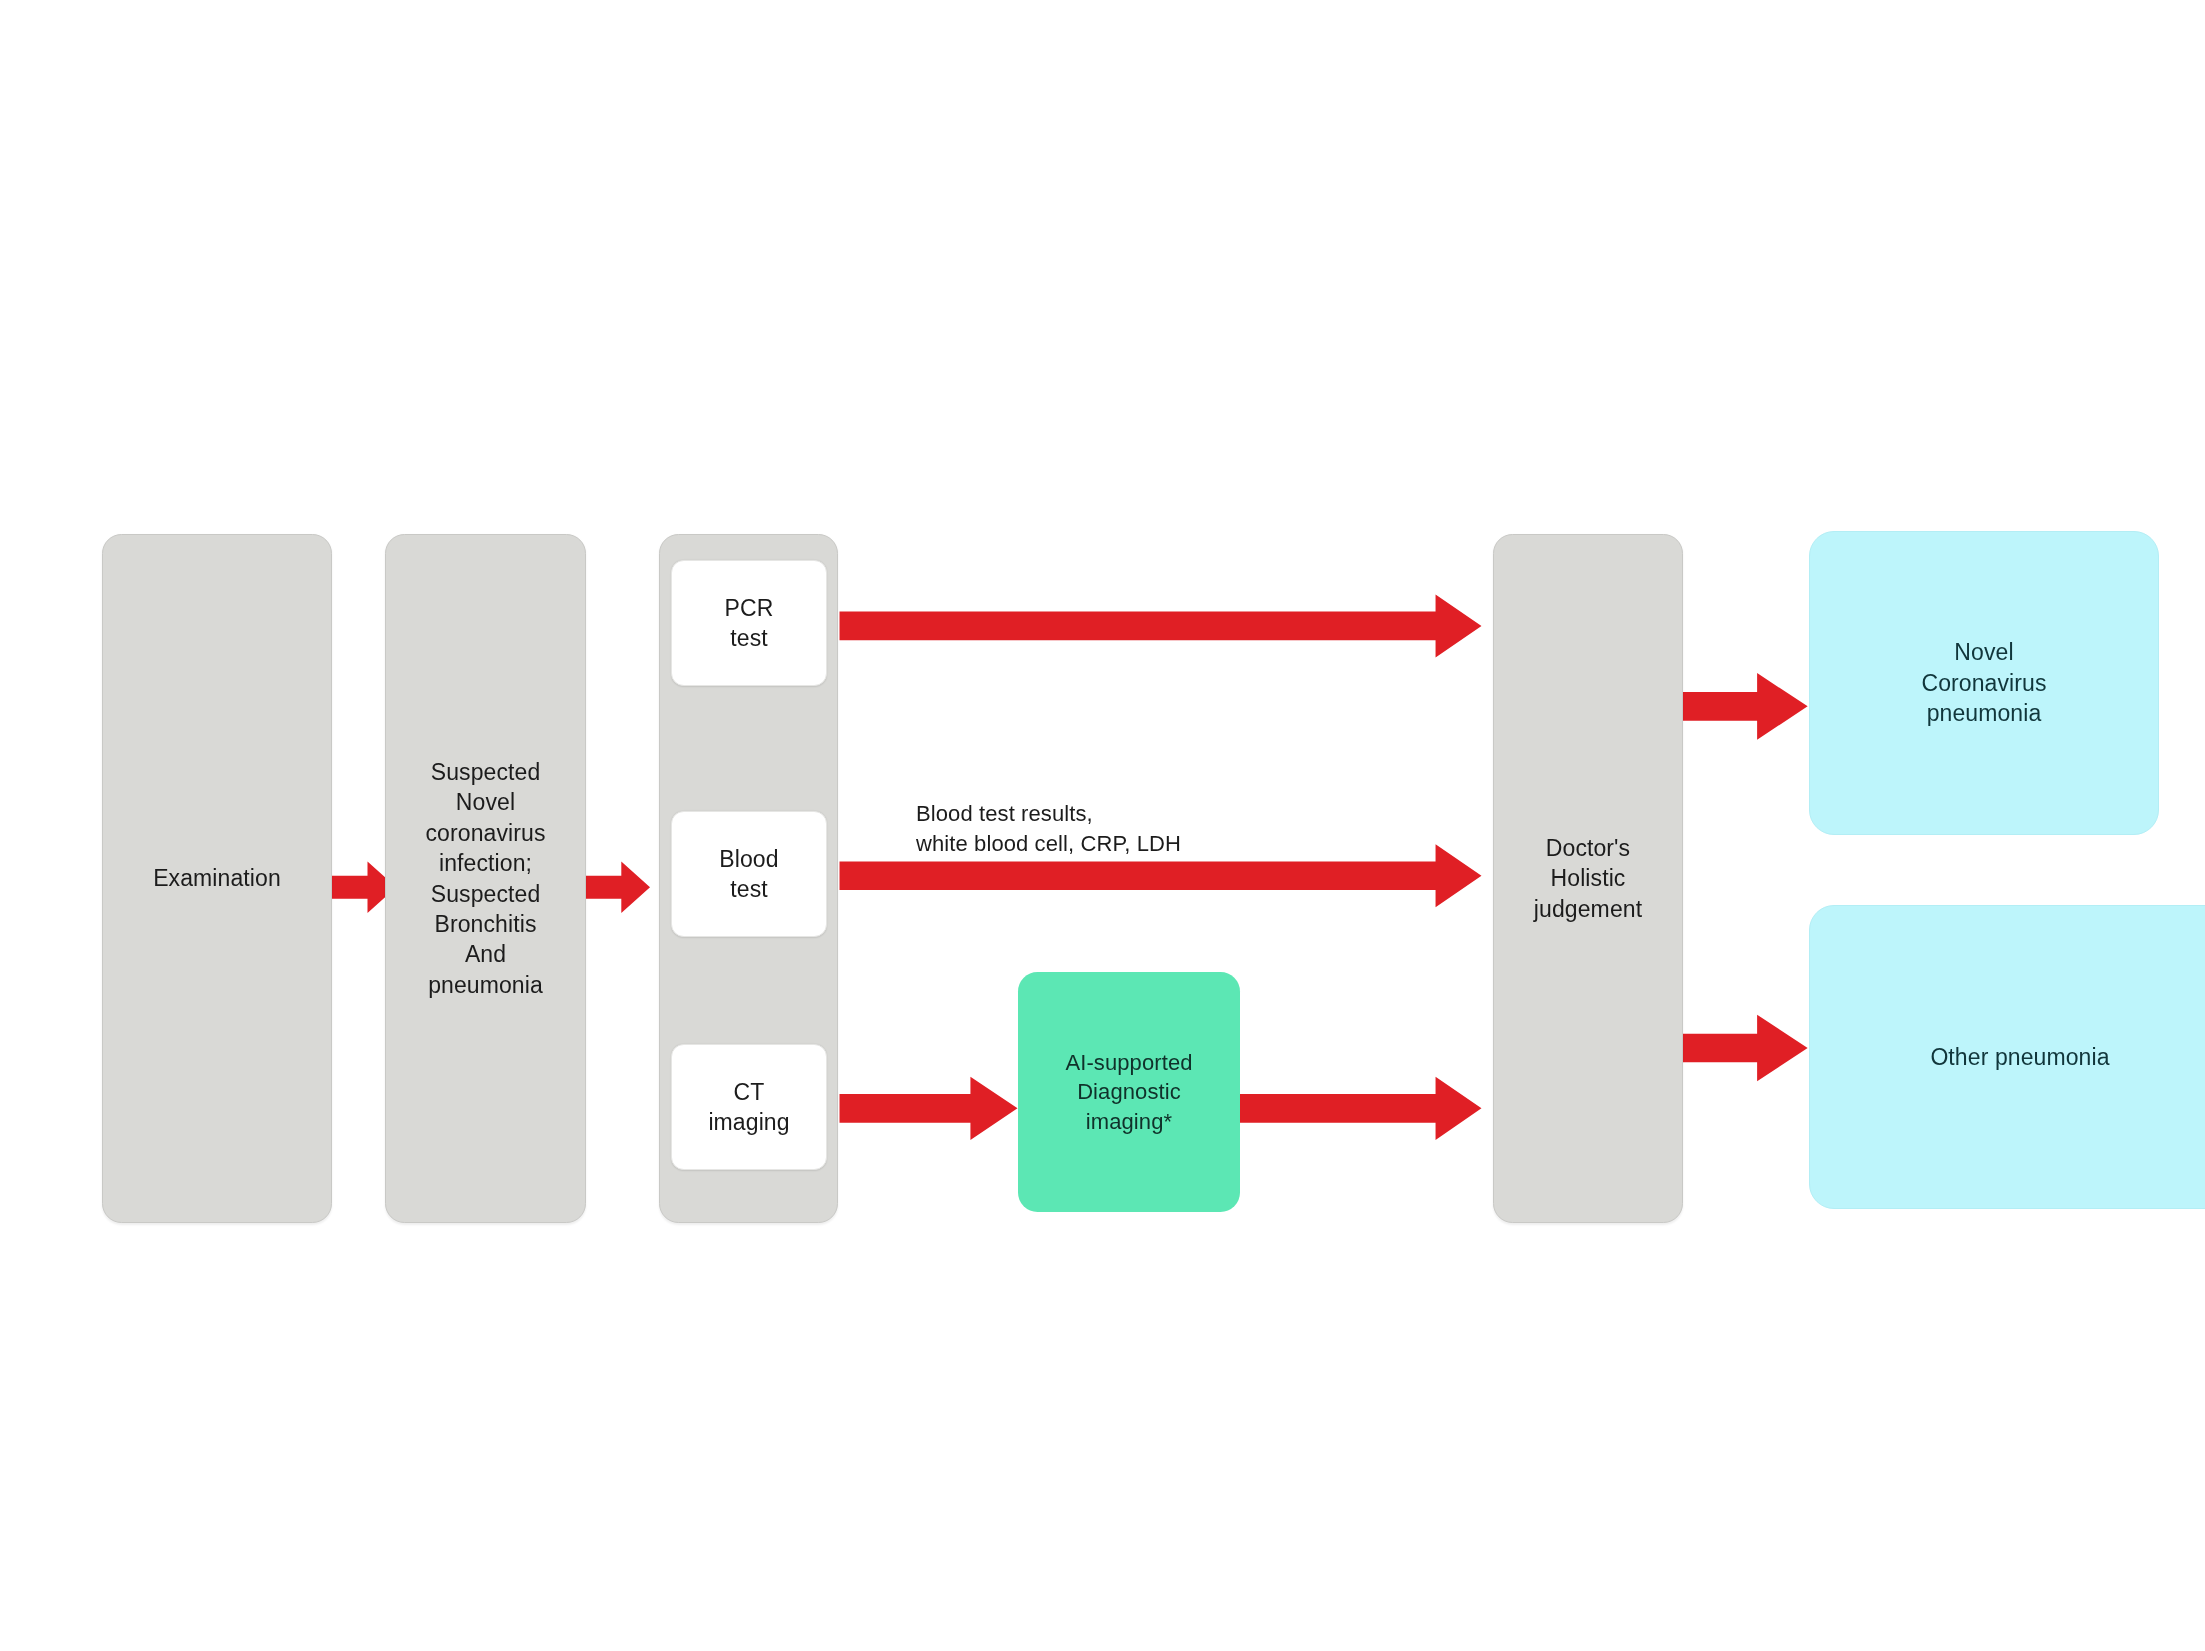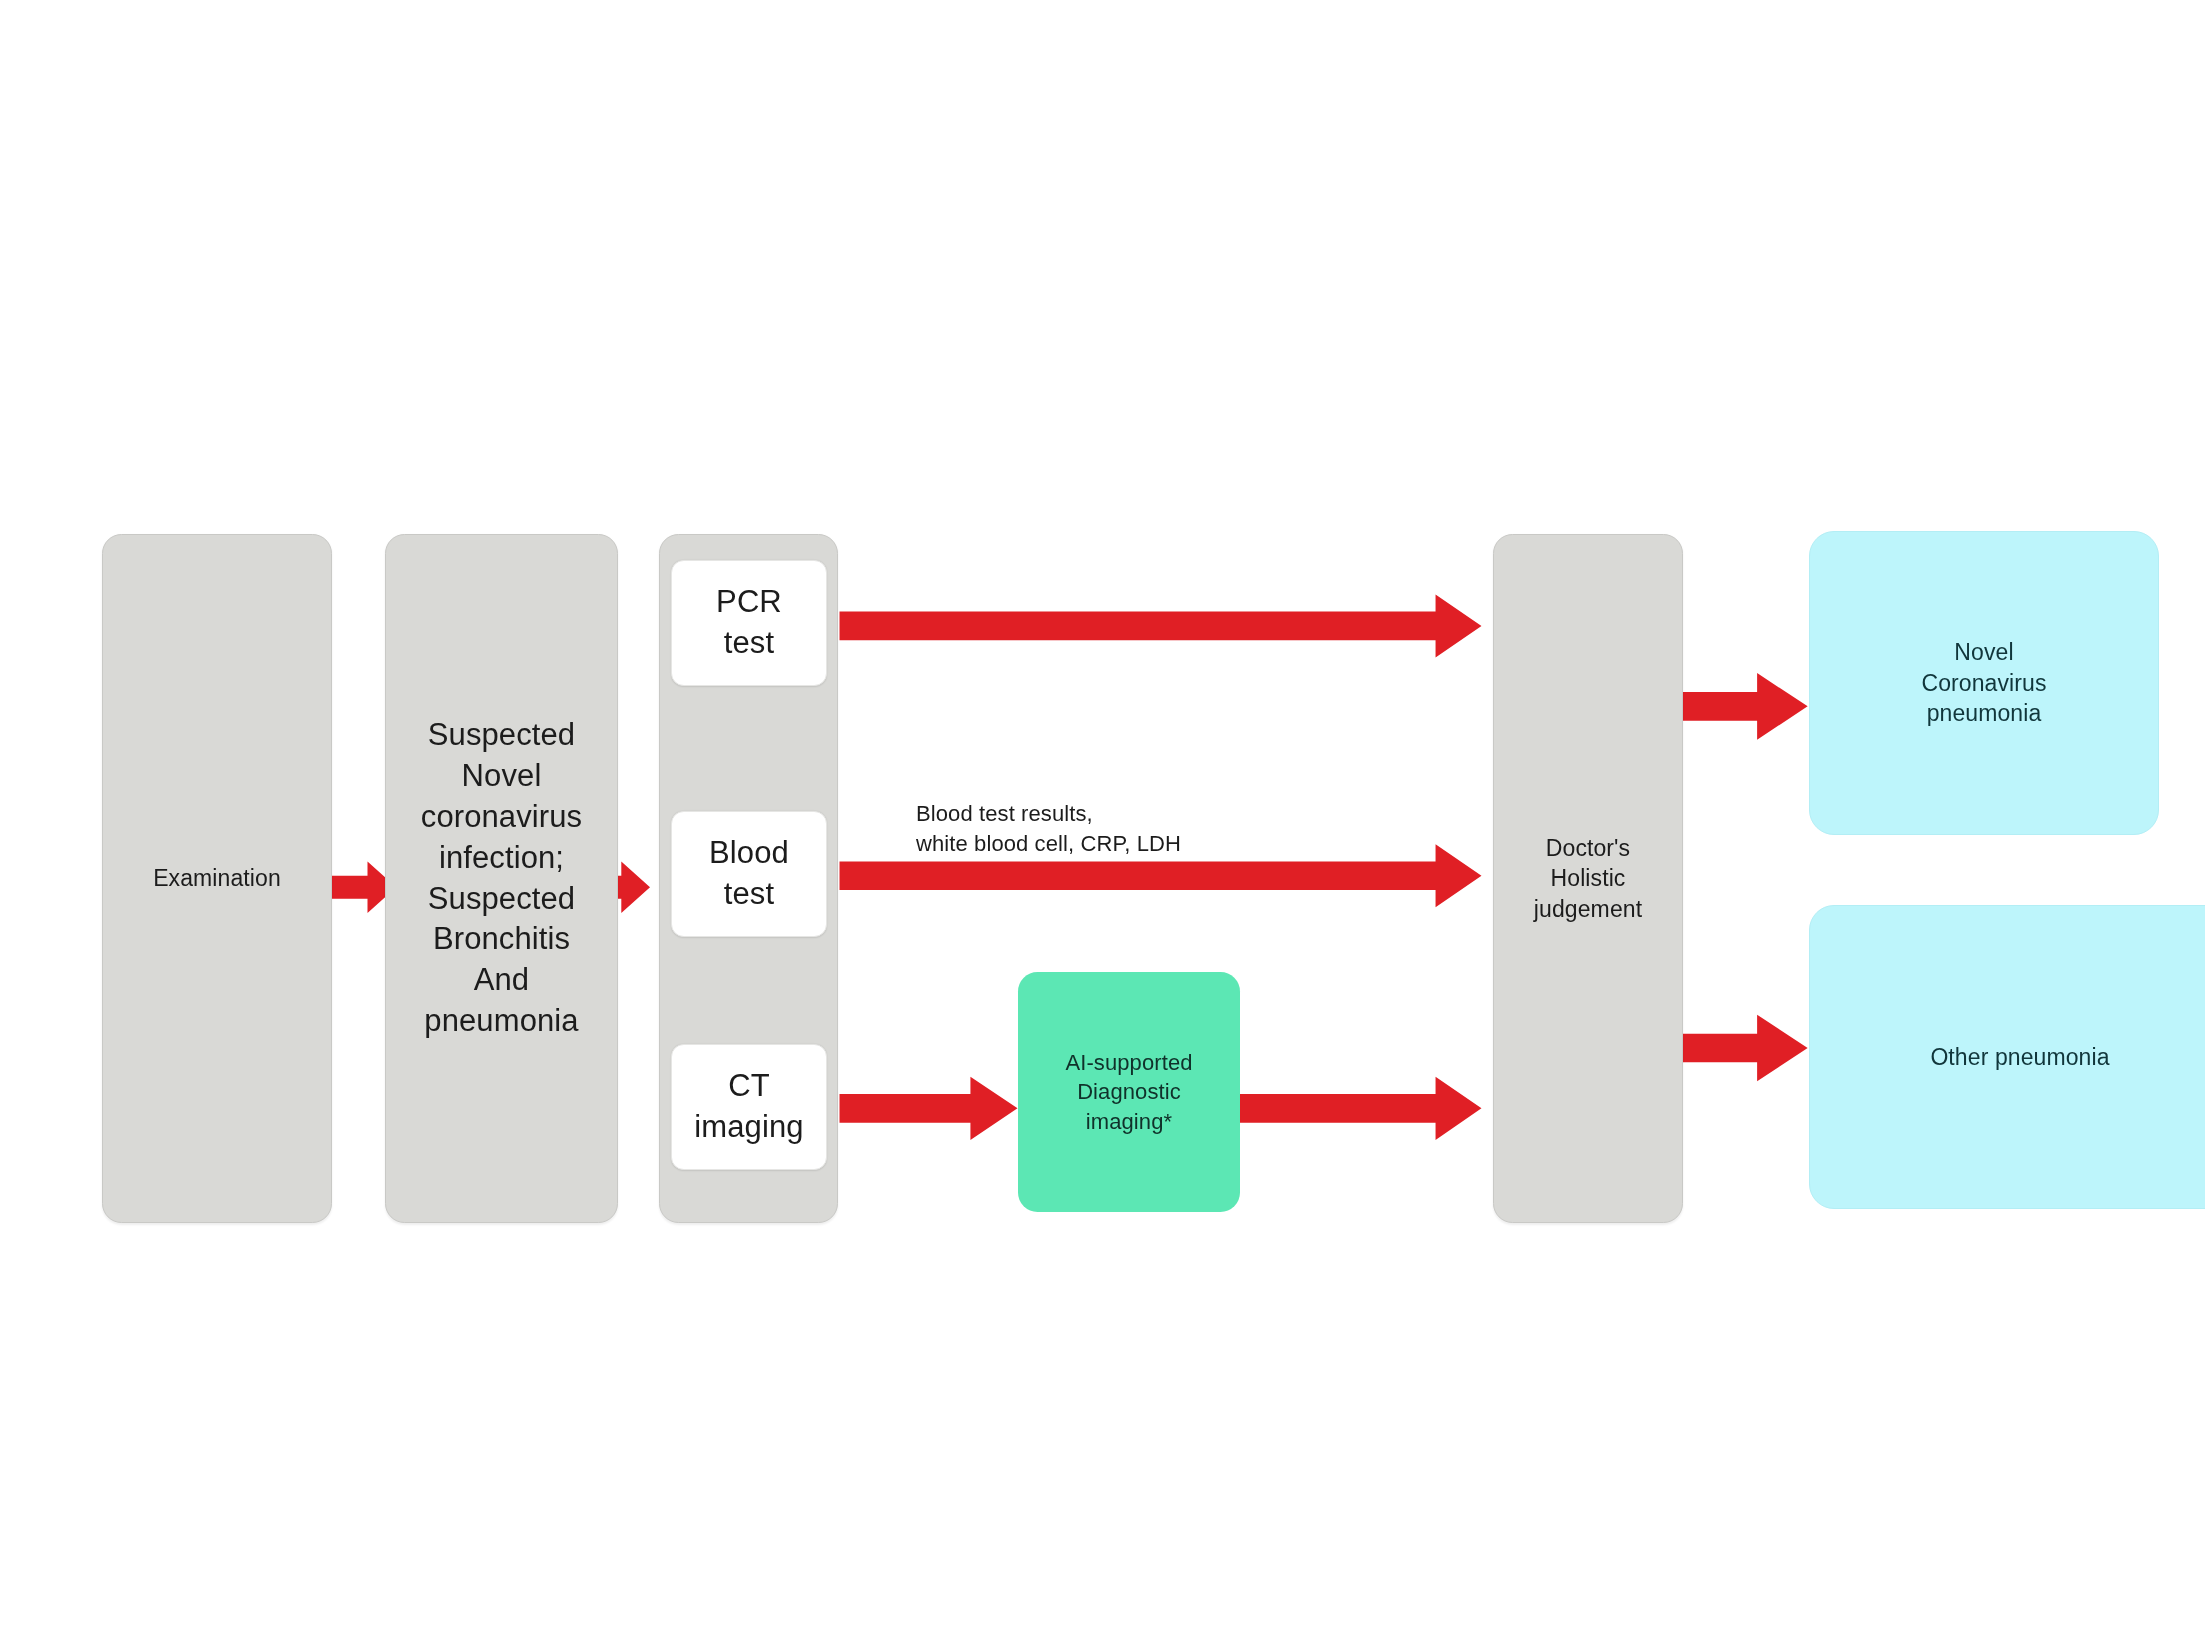--- a/index.html
+++ b/index.html
@@ -63,21 +63,21 @@
   }
 
   .txt {
     display: block;
     white-space: pre-line;
     padding: 0 5.7px;
   }
 
   
   .t-stage   { font-size: 23px; }
-  .t-sub     { font-size: 31px; }
+  .t-sub     { font-size: 23px; }
   .t-ai      { font-size: 22px; }
   .t-outcome { font-size: 23px; }
   .t-label   { font-size: 22px; }
 
   
   .edge-label {
     position: absolute;
     color: #1c1c1c;
     line-height: 1.34;
     white-space: pre-line;
@@ -130,21 +130,21 @@
 
     <g>
       <path d="M 2930 1800 L 3060 1800 L 3060 1767 L 3148 1825 L 3060 1883 L 3060 1850 L 2930 1850 Z" fill="#e01f25"></path>
     </g>
   </svg>
 
   <div class="node stage-box t-stage" style="left:102px; top:534px; width:230px; height:689px;text-align:center;">
     <span class="txt">Examination</span>
   </div>
 
-  <div class="node stage-box" style="left:385px; top:534px; width:233px; height:689px; flex-direction:column; justify-content:center; ">
+  <div class="node stage-box" style="left:385px; top:534px; width:201px; height:689px; flex-direction:column; justify-content:center; ">
     <span class="txt t-sub">Suspected
 Novel
 coronavirus
 infection;</span>
     <span class="txt t-sub">Suspected
 Bronchitis
 And
 pneumonia</span>
   </div>
 

